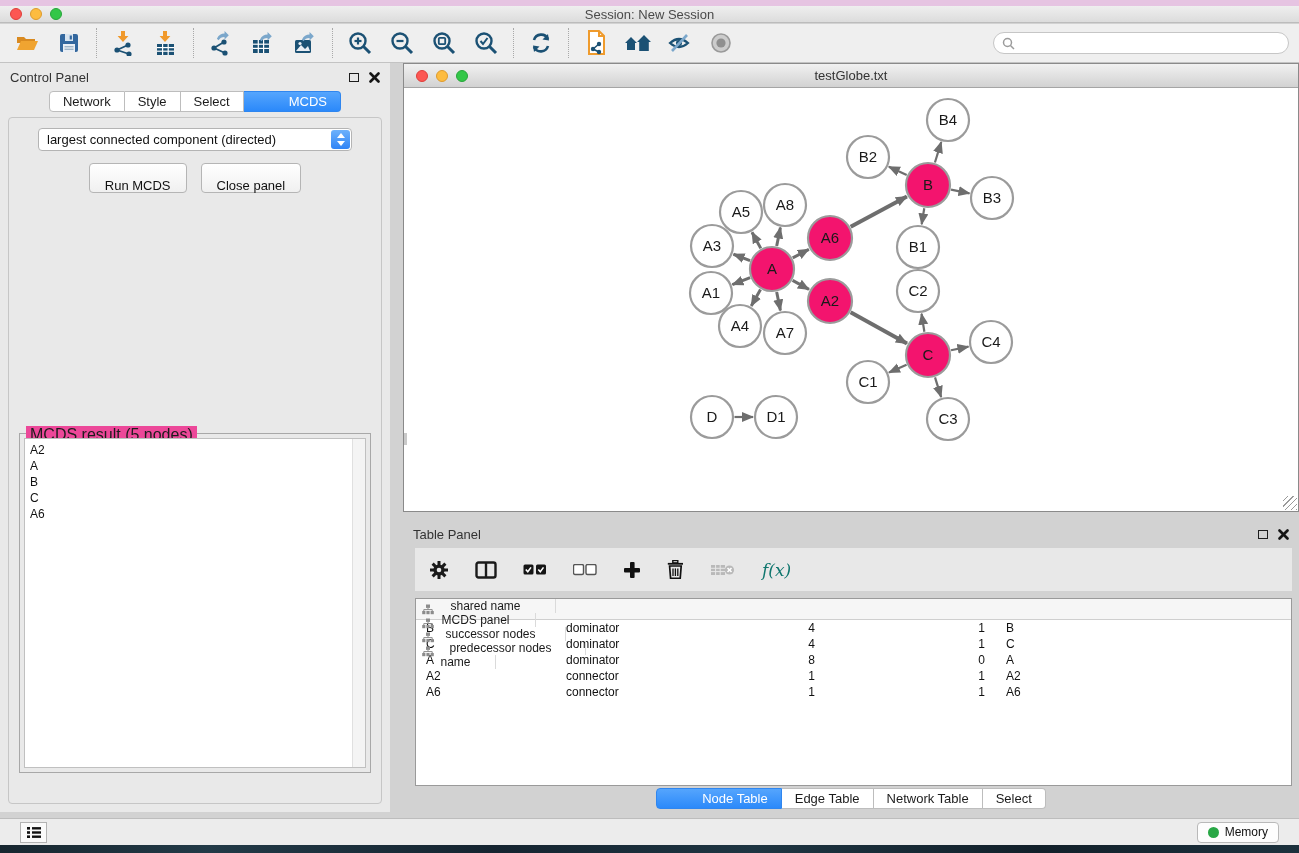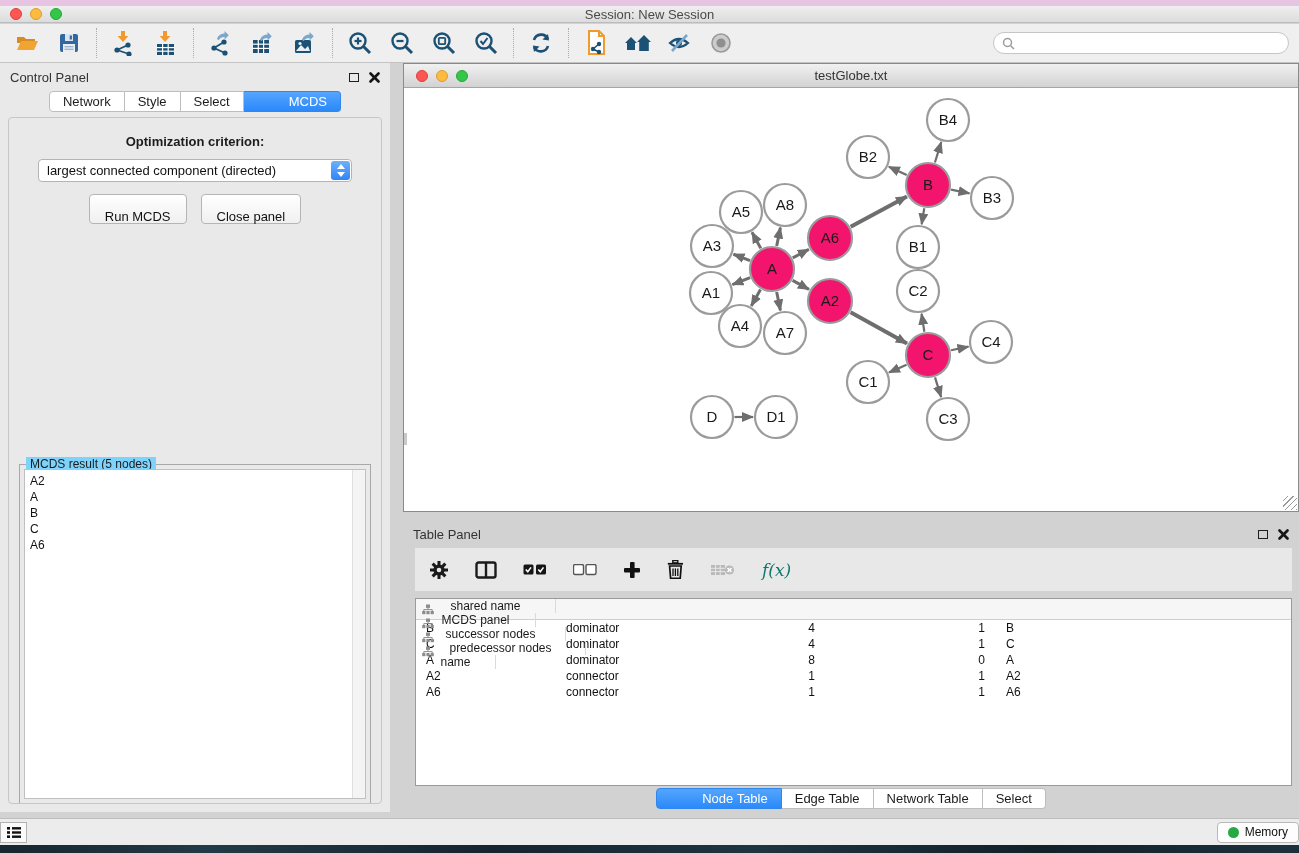--- a/index.html
+++ b/index.html
@@ -52,21 +52,21 @@
   .combo .combo-text { padding-left:8px; color:#111; white-space:nowrap; }
   .combo .stepper { position:absolute; right:1px; top:1px; bottom:1px; width:19px; border-radius:3px;
     background:linear-gradient(#6db1fb,#2f84f6); display:flex; flex-direction:column;
     align-items:center; justify-content:center; gap:3px; }
   .tri-up { width:0; height:0; border-left:4px solid transparent; border-right:4px solid transparent; border-bottom:5px solid #fff; }
   .tri-down { width:0; height:0; border-left:4px solid transparent; border-right:4px solid transparent; border-top:5px solid #fff; }
   .btn-row { display:flex; justify-content:center; gap:14px; margin-top:12px; }
   .mac-btn { height:22px; padding:14px 15px; background:linear-gradient(#ffffff,#f0f0f0);
     border:1px solid #b5b5b5; border-radius:4px; font-size:13px; color:#111; }
   .result-group { position:relative; margin:240px 10px 0 10px; height:340px; border:1px solid #a8a8a8; }
-  .result-legend { position:absolute; top:-8px; left:6px; background:#7dd3fc; padding:0 4px; font-size:12px; color:#1c1c1c; }
+  .result-legend { position:absolute; top:-8px; left:6px; background:#ec4899; padding:0 4px; font-size:16px; color:#1c1c1c; }
   .result-list { position:absolute; top:4px; left:4px; right:4px; bottom:4px; background:#fff;
     border:1px solid #c0c0c0; display:flex; }
   .result-items { flex:1; padding:3px 5px; font-size:12px; line-height:16px; color:#111; }
   .result-scroll { width:13px; background:#f4f4f4; border-left:1px solid #e0e0e0; }
 
   
   .net-window { position:absolute; left:403px; top:0; width:896px; height:449px;
     border:1px solid #8a8a8a; background:#fff; }
   .net-titlebar { height:24px; background:linear-gradient(#f1f1f1,#d2d2d2); border-bottom:1px solid #a5a5a5;
     display:flex; align-items:center; position:relative; }
@@ -90,21 +90,21 @@
     justify-content:center; font-size:12px; color:#1a1a1a; }
   .th .tree-ic { position:absolute; left:6px; top:5px; }
   .tr { display:flex; height:16px; align-items:center; }
   .td { font-size:12px; color:#111; white-space:nowrap; overflow:hidden; }
   .td.left { padding-left:10px; text-align:left; }
   .td.right { padding-right:11px; text-align:right; }
   .tp-tabs { position:absolute; bottom:3px; left:0; right:0; display:flex; justify-content:center; }
 
   
   .statusbar { position:absolute; left:0; right:0; bottom:8px; height:27px; background:#ececec;
-    border-top:1px solid #bdbdbd; display:flex; align-items:center; padding:0 0; }
+    border-top:1px solid #bdbdbd; display:flex; align-items:center; padding:0 20px; }
   .list-btn { width:27px; height:21px; background:#fafafa; border:1px solid #b3b3b3;
     display:flex; align-items:center; justify-content:center; }
   .memory-btn { margin-left:auto; height:21px; background:#fdfdfd; border:1px solid #b9b9b9; border-radius:4px;
     display:flex; align-items:center; gap:6px; padding:0 10px; font-size:12px; color:#111; }
   .mem-dot { width:11px; height:11px; border-radius:50%; background:#28a745; }
   .desktop-strip { position:absolute; left:0; right:0; bottom:0; height:8px;
     background:linear-gradient(90deg,#17262f 0%,#223a47 16%,#152430 38%,#1e3542 58%,#12202a 80%,#1c313d 100%); }
 
   .close-x line { stroke:#151515; stroke-width:2.6; stroke-linecap:round; }
 </style>
@@ -284,21 +284,20 @@
           </svg>
         </span>
       </div>
       <div class="seg-row" id="control-tabs">
           <div class="seg">Network</div>
           <div class="seg">Style</div>
           <div class="seg">Select</div>
           <div class="seg selected">MCDS</div>
         </div>
       <div class="panel-body">
-        <div class="opt-label">Optimization criterion:</div>
         <div class="combo">
           <span class="combo-text">largest connected component (directed)</span>
           <span class="stepper">
             <span class="tri-up"></span>
               <span class="tri-down"></span>
           </span>
         </div>
         <div class="btn-row">
           <button class="mac-btn">Run MCDS</button>
           <button class="mac-btn">Close panel</button>

